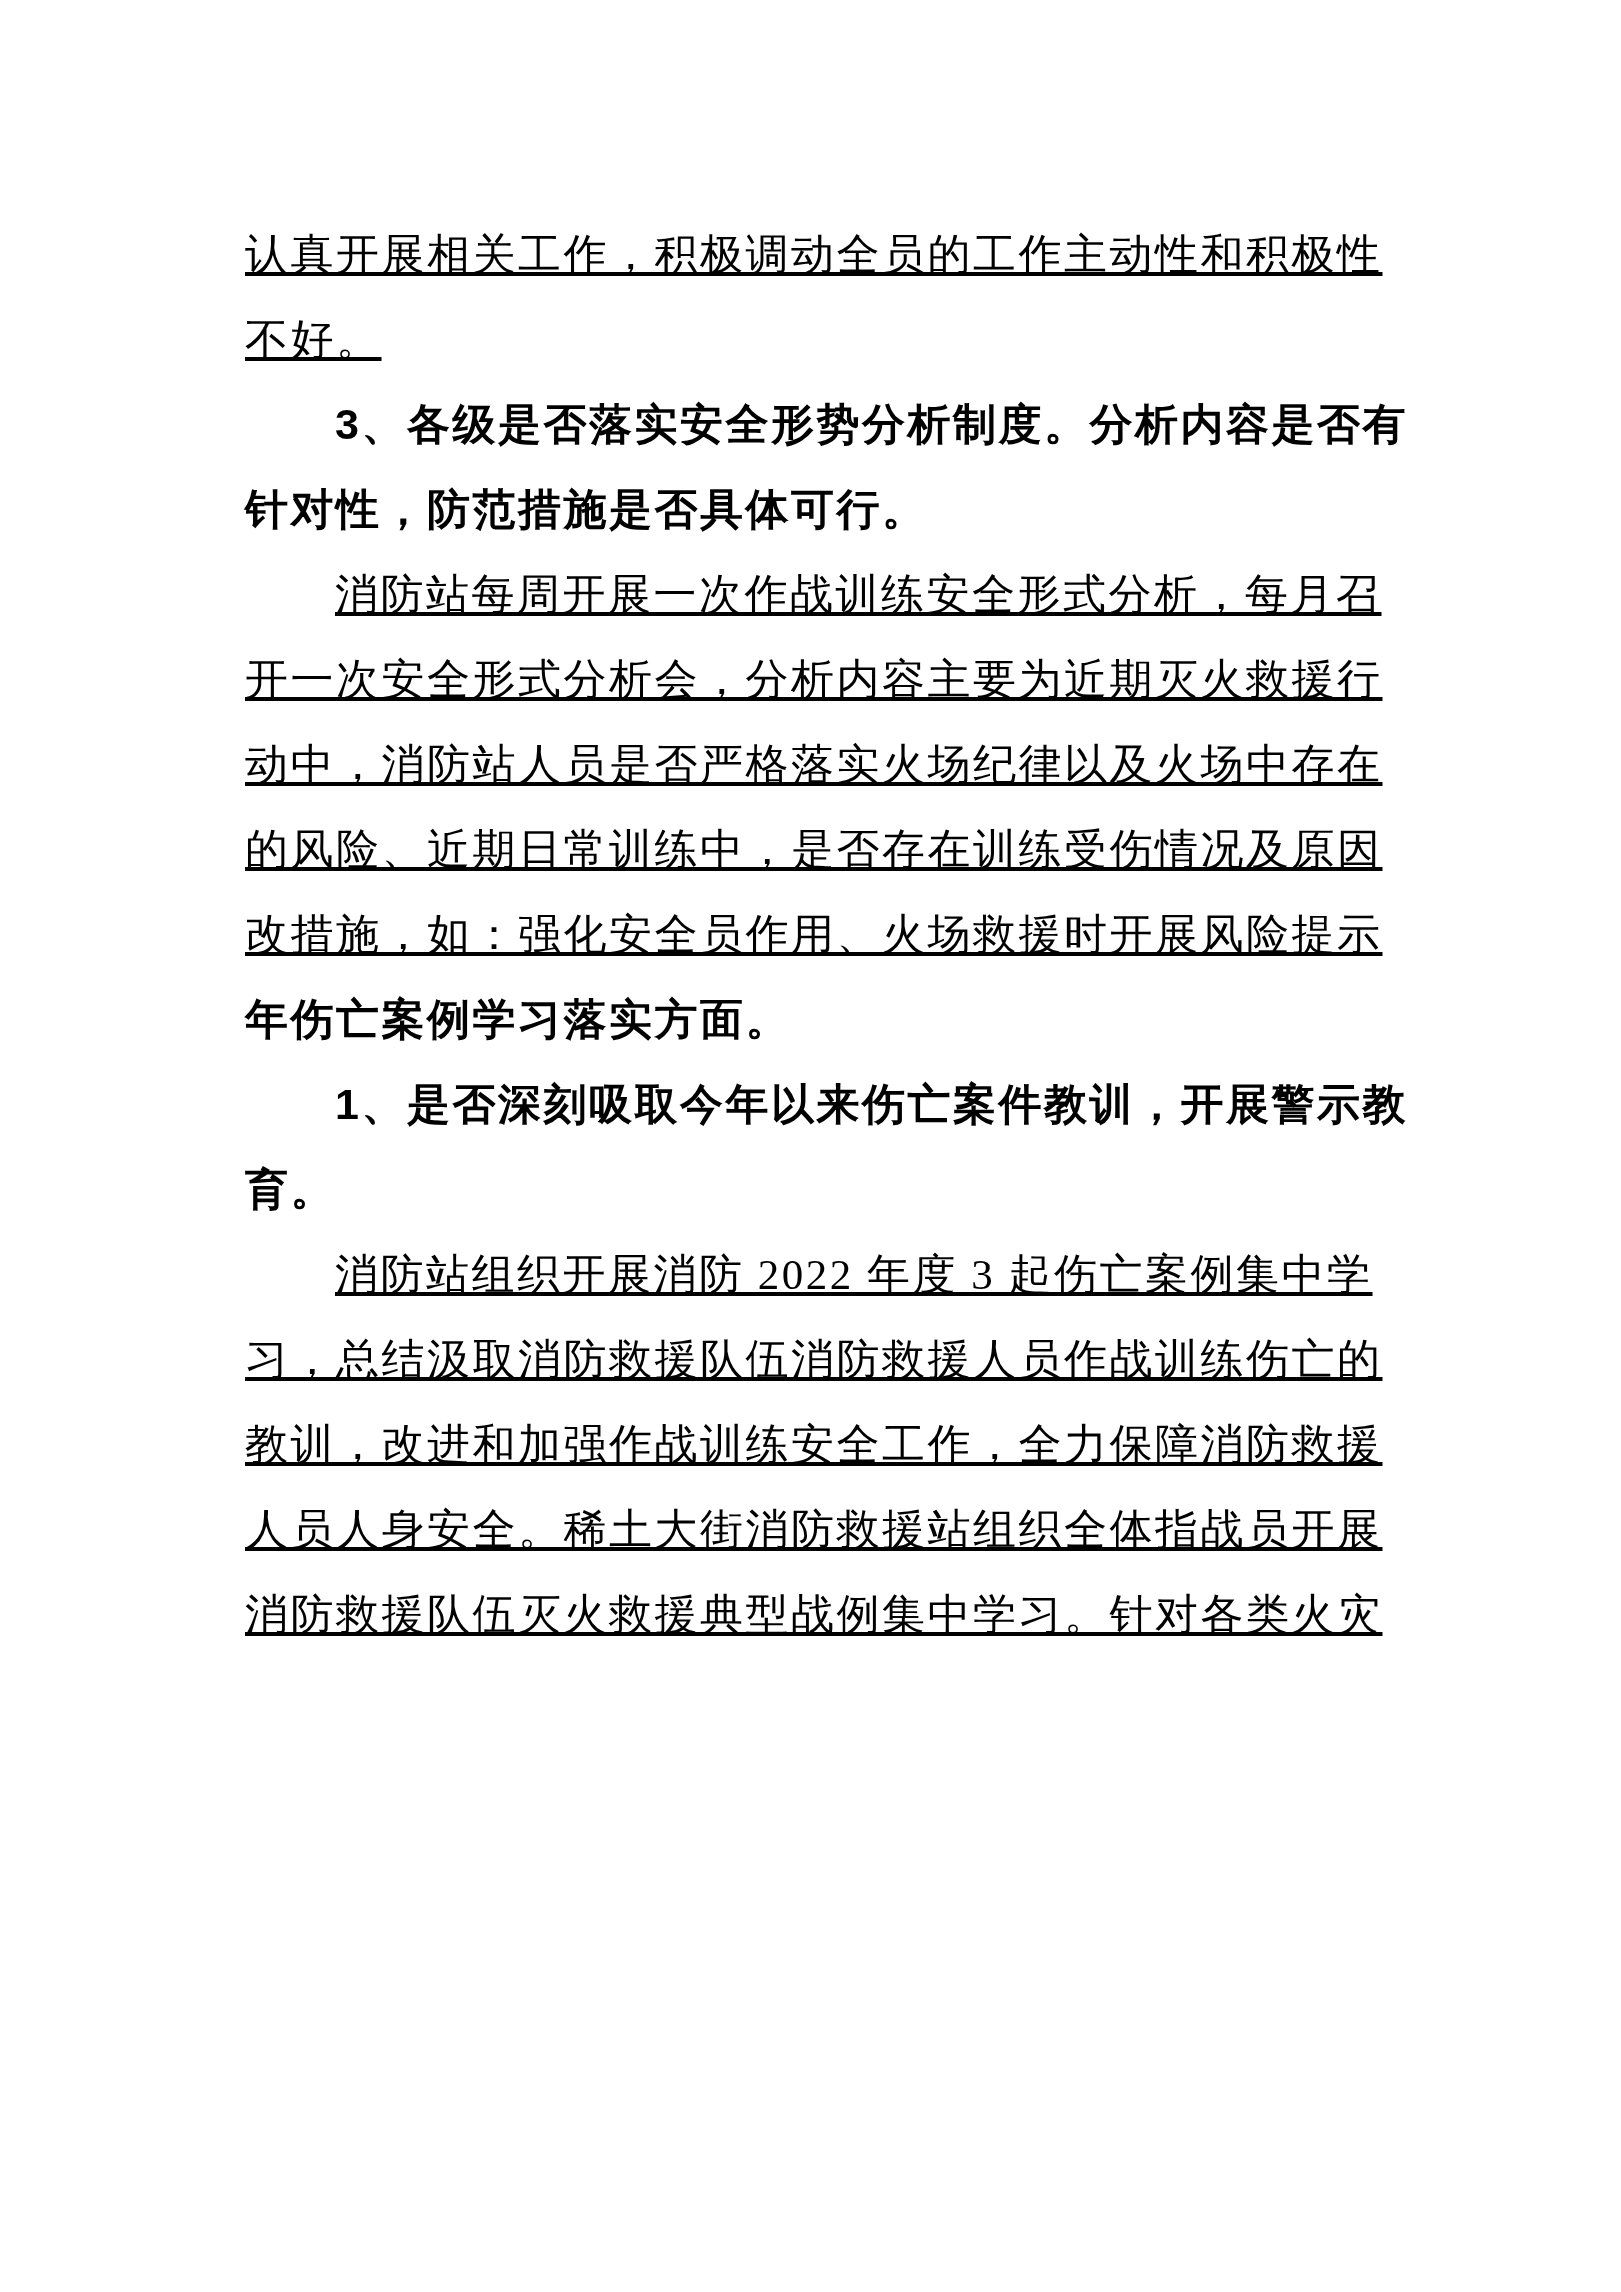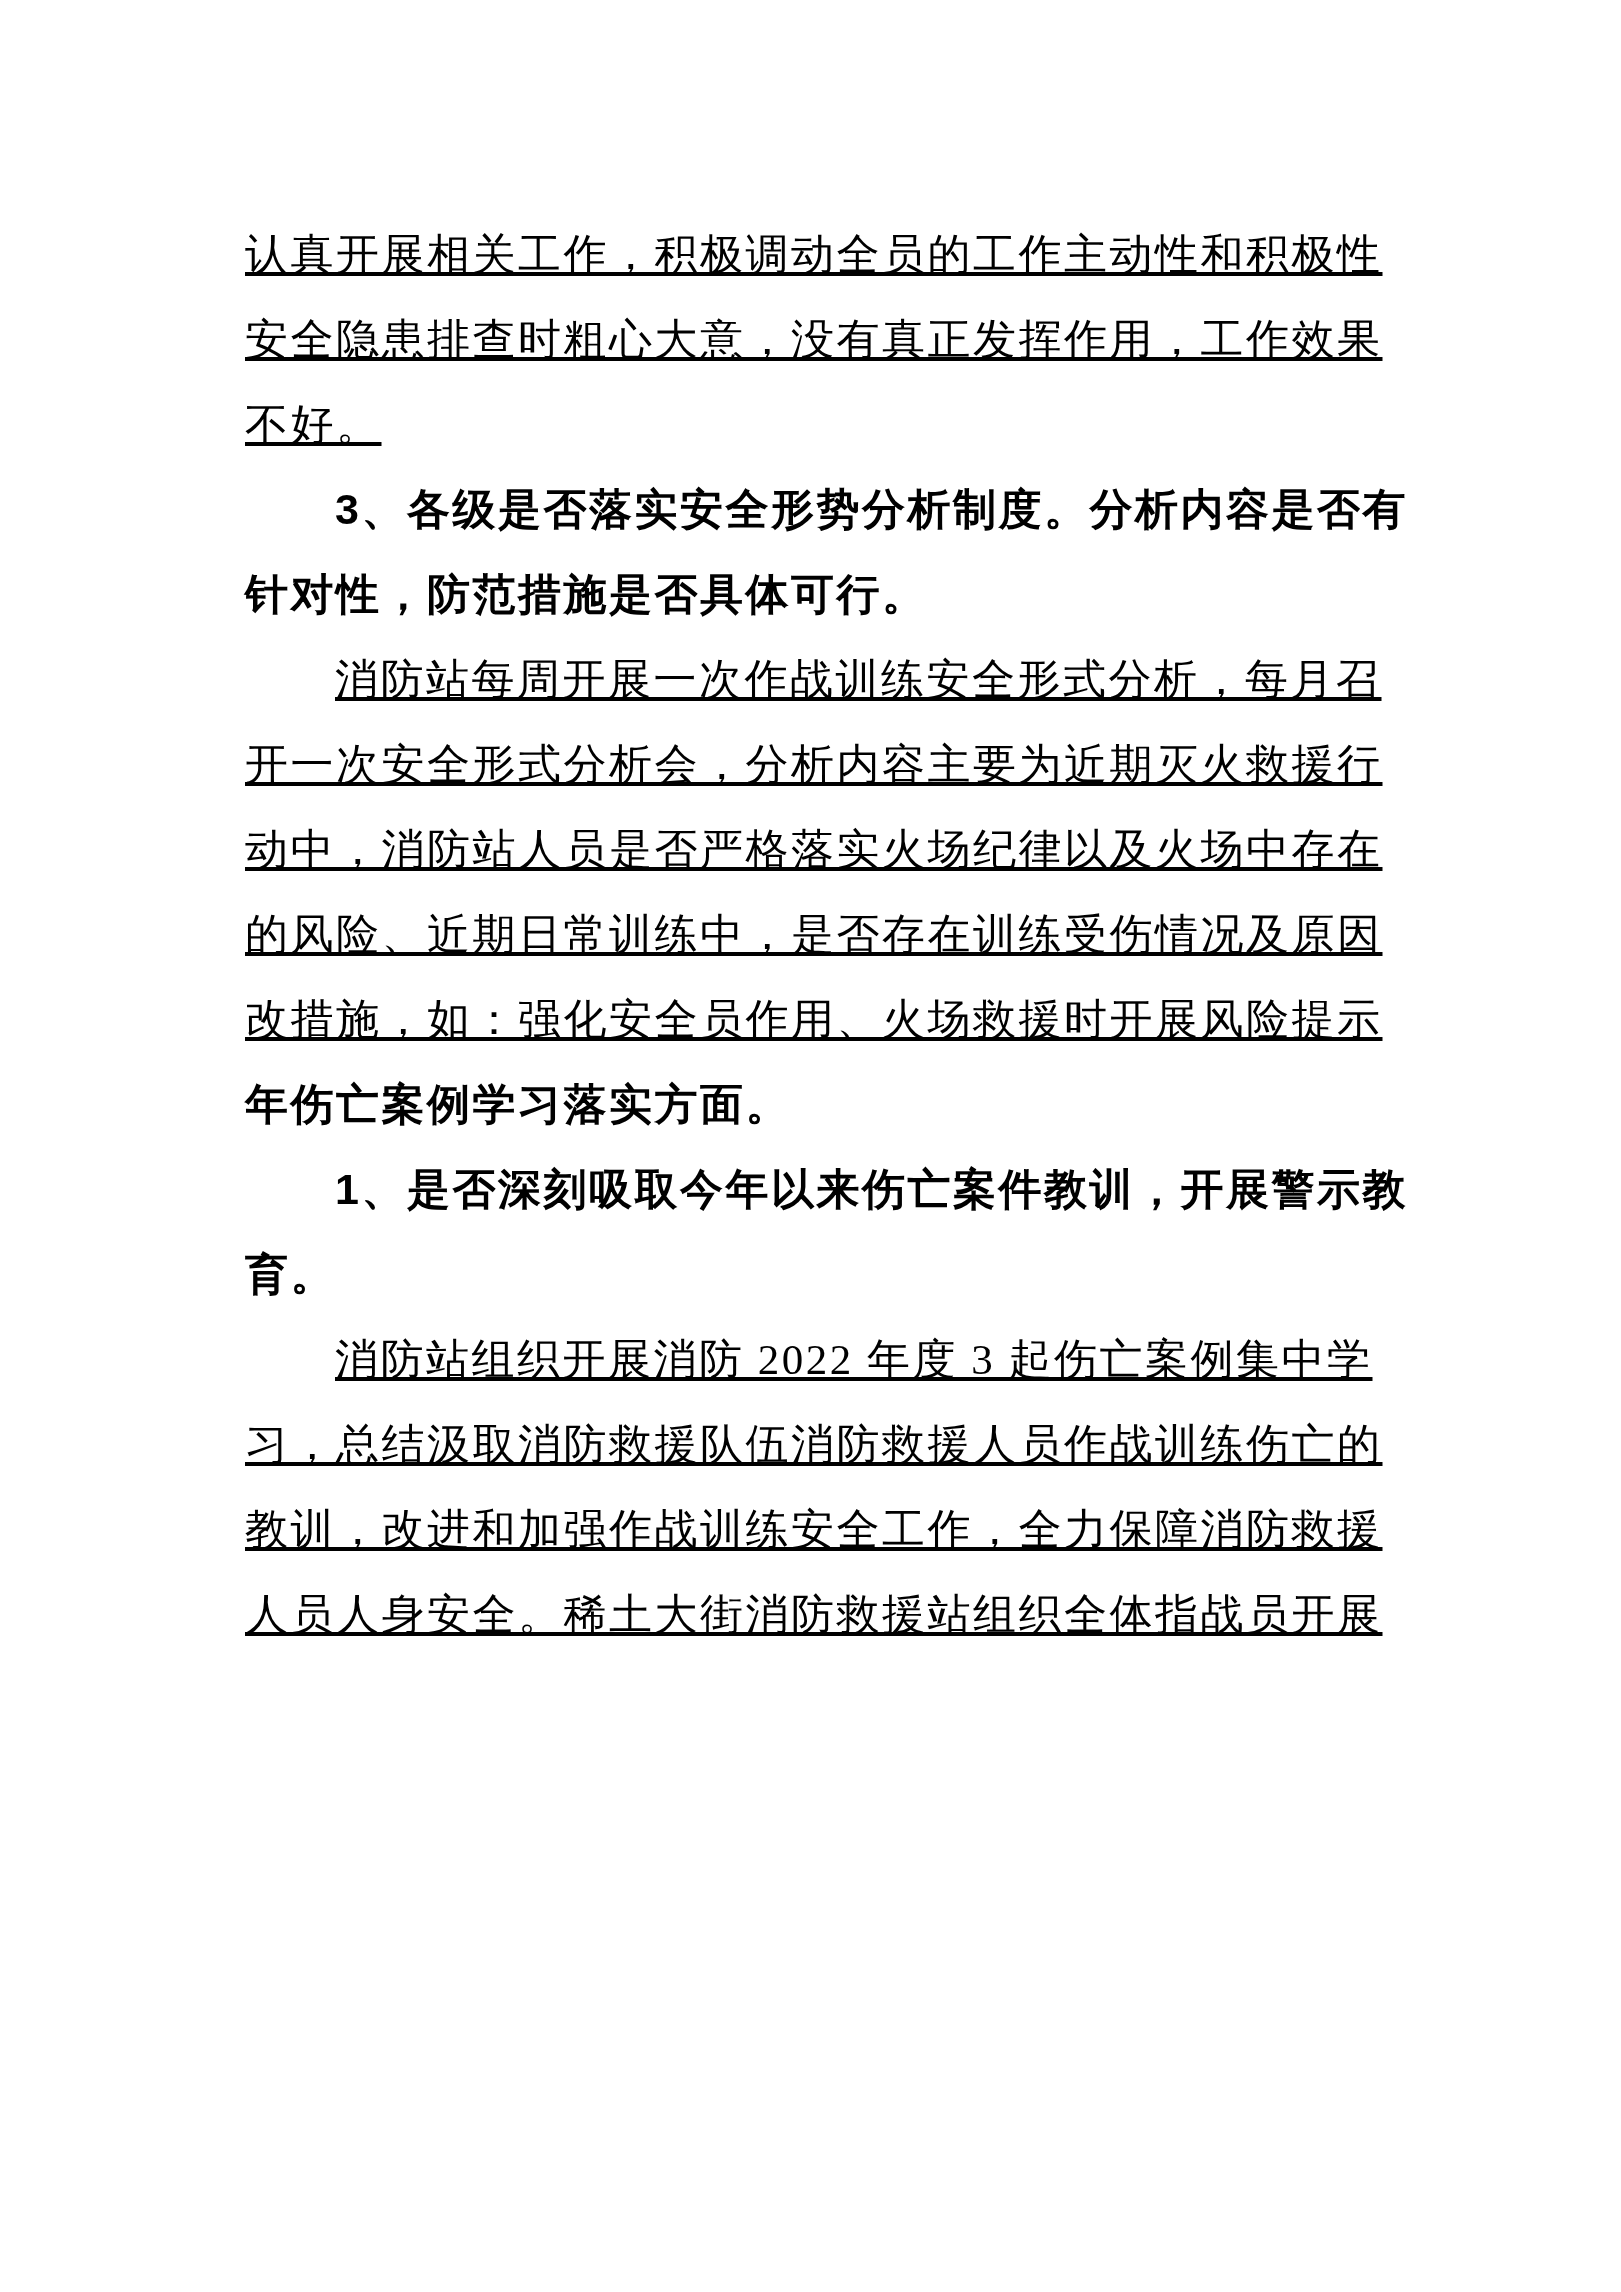--- a/index.html
+++ b/index.html
@@ -47,21 +47,20 @@
     text-indent: 90px;
   }
 </style>
 </head>
 <body>
 
 <div class="page">
   <div class="doc">
       <div class="block paragraph">
         <div class="line">认真开展相关工作，积极调动全员的工作主动性和积极性</div>
-        <div class="line">安全隐患排查时粗心大意，没有真正发挥作用，工作效果</div>
         <div class="line">不好。</div>
       </div>
       <div class="block heading">
         <div class="line first-indent">3、各级是否落实安全形势分析制度。分析内容是否有</div>
         <div class="line">针对性，防范措施是否具体可行。</div>
       </div>
       <div class="block paragraph">
         <div class="line first-indent">消防站每周开展一次作战训练安全形式分析，每月召</div>
         <div class="line">开一次安全形式分析会，分析内容主要为近期灭火救援行</div>
         <div class="line">动中，消防站人员是否严格落实火场纪律以及火场中存在</div>
@@ -73,16 +72,17 @@
       </div>
       <div class="block heading">
         <div class="line first-indent">1、是否深刻吸取今年以来伤亡案件教训，开展警示教</div>
         <div class="line">育。</div>
       </div>
       <div class="block paragraph">
         <div class="line first-indent">消防站组织开展消防 2022 年度 3 起伤亡案例集中学</div>
         <div class="line">习，总结汲取消防救援队伍消防救援人员作战训练伤亡的</div>
         <div class="line">教训，改进和加强作战训练安全工作，全力保障消防救援</div>
         <div class="line">人员人身安全。稀土大街消防救援站组织全体指战员开展</div>
+        <div class="line">消防救援队伍灭火救援典型战例集中学习。针对各类火灾</div>
       </div>
     </div>
 </div>
 
 
 </body></html>

